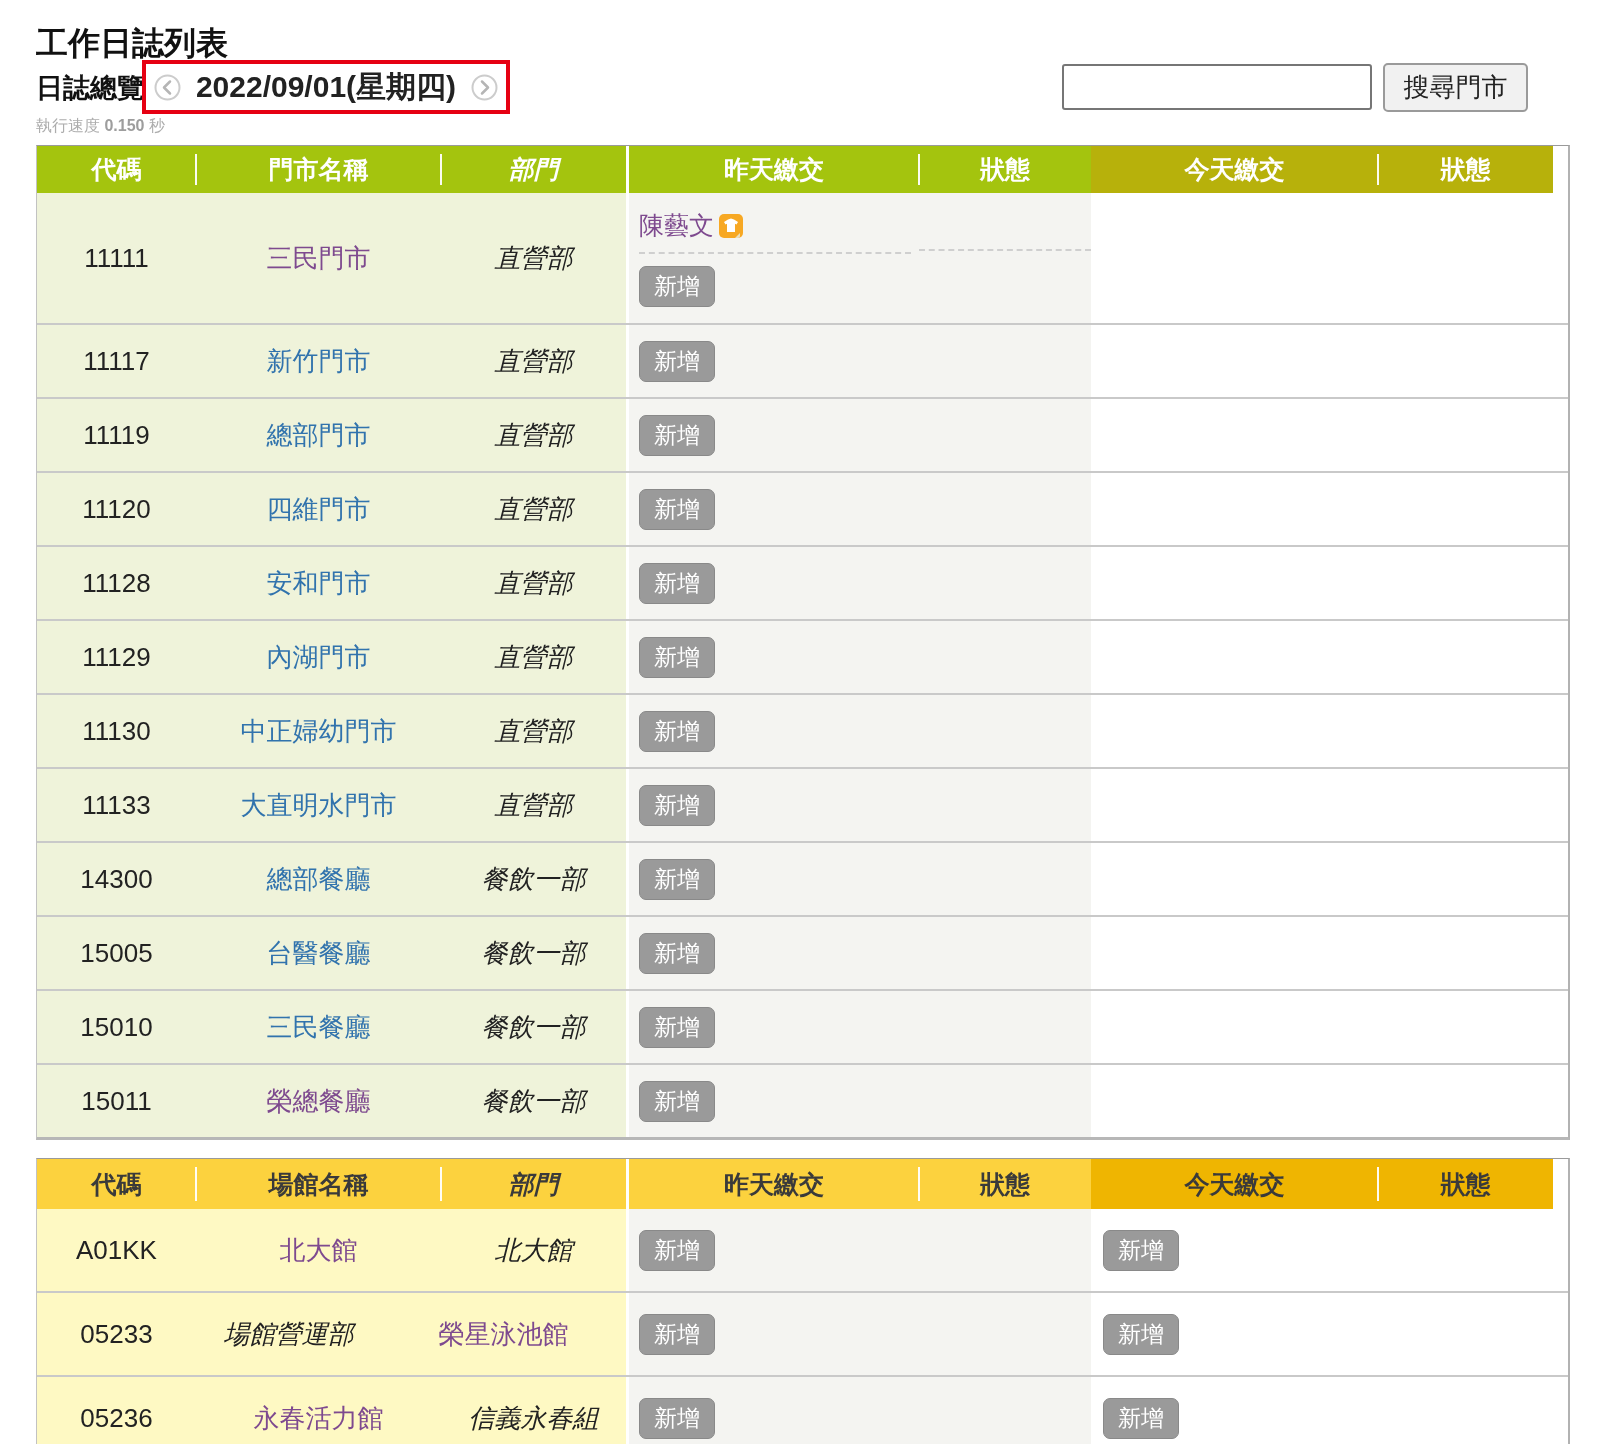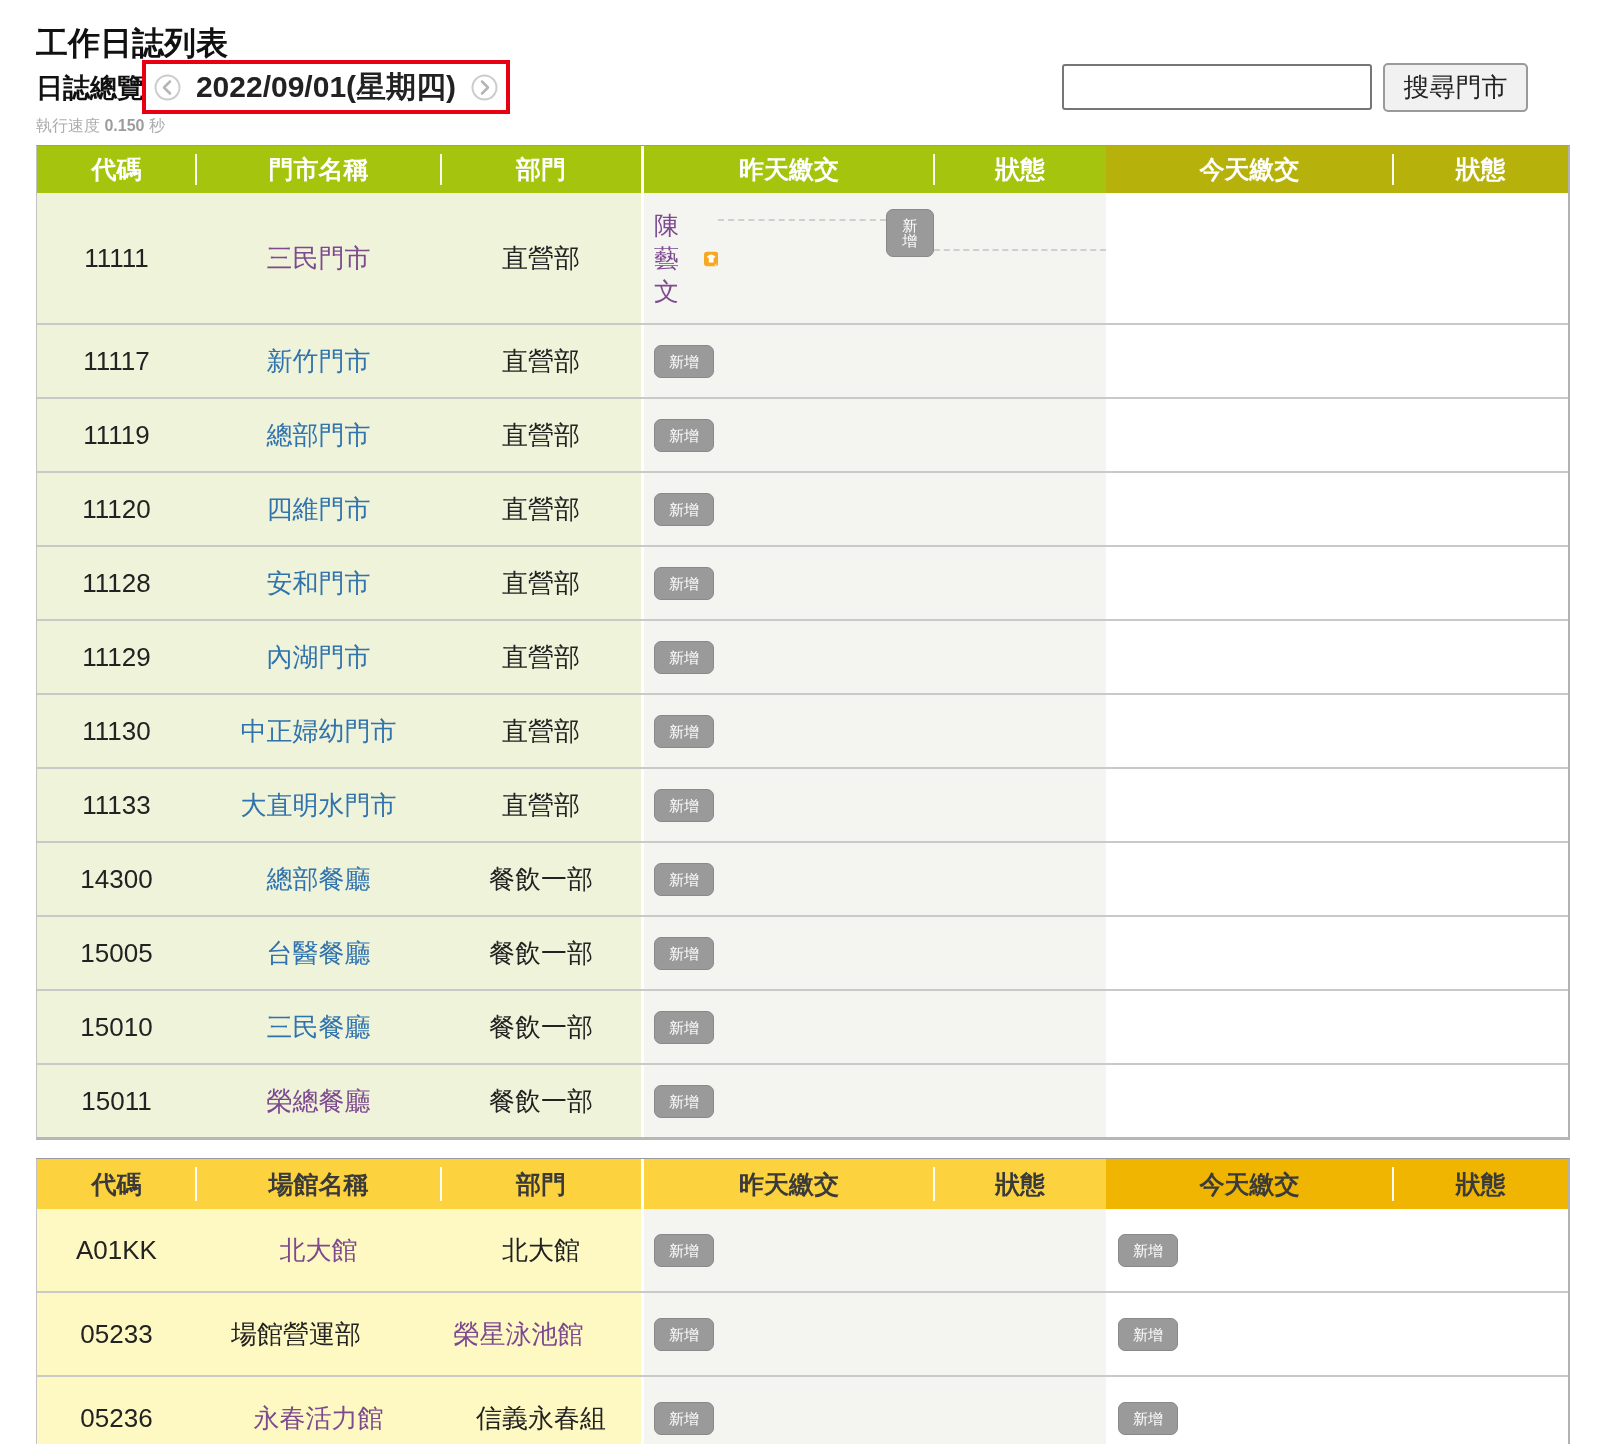--- a/index.html
+++ b/index.html
@@ -26,38 +26,38 @@
   .venue-tbl{margin-top:18px;}
   .thead{display:flex;}
   .store-tbl .thead{height:47px;}
   .venue-tbl .thead{height:50px;}
   .th{display:flex;align-items:center;justify-content:center;font-size:25px;font-weight:bold;position:relative;box-sizing:border-box;}
   .store-tbl .th{background:#a4c40e;color:#fff;}
   .store-tbl .th.right{background:#b7b10b;}
   .venue-tbl .th{background:#fcd23e;color:#3a3a3a;}
   .venue-tbl .th.right{background:#efb501;}
   .th.divided::before{content:'';position:absolute;left:-1px;top:16%;height:68%;width:2px;background:rgba(255,255,255,.95);}
-  .c1{width:159px;}.c2{width:245px;}.c3{width:200px;}.c4{width:293px;}.c5{width:172px;}.c6{width:287px;}.c7{width:175px;}
+  .c1{width:159px;}.c2{width:245px;}.c3{width:185px;font-style:italic;}.c4{width:293px;}.c5{width:172px;}.c6{width:287px;}.c7{width:175px;}
   .tr{display:flex;height:72px;}
   .tr + .tr{border-top:2px solid #c9c9c9;}
   .tr.tall{height:130px;}
   .venue-tbl .tr{height:82px;}
   .td{display:flex;align-items:center;justify-content:center;font-size:26px;color:#222;box-sizing:border-box;position:relative;}
   .store-tbl .td.tint{background:#eff3da;}
   .venue-tbl .td.tint{background:#fef9c3;}
   .td.graycol{background:#f4f4f1;}
   .td.whitecol{background:#ffffff;}
   .td.c4{justify-content:flex-start;padding-left:10px;border-left:3px solid #fff;}
   .lnk{text-decoration:none;cursor:pointer;}
   .lnk.blue{color:#3173ad;}
   .lnk.purple{color:#7e4a8f;}
-  .btn{background:#9a9a9a;color:#fff;font-size:15px;line-height:1;padding:8px 14px;border-radius:7px;
+  .btn{background:#9a9a9a;color:#fff;font-size:23px;line-height:1;padding:8px 14px;border-radius:7px;
        border:1px solid #898989;cursor:pointer;font-family:"Liberation Sans","DejaVu Sans",sans-serif;}
   
-  .y-cell-col{flex-direction:row;align-items:flex-start;justify-content:flex-start;padding-top:16px;}
+  .y-cell-col{flex-direction:column;align-items:flex-start;justify-content:flex-start;padding-top:16px;}
   .submit-line{display:flex;align-items:center;gap:3px;}
   .submit-line .lnk{font-size:25px;}
   .dash-sep{width:272px;border-bottom:2px dashed #cfcfcf;margin:10px 0 12px;}
   .td.c5.dashed::after{content:'';position:absolute;left:0;right:0;top:56px;border-top:2px dashed #cfcfcf;}
   .shirt-badge{width:24px;height:24px;display:block;margin-left:2px;}
 </style>
 </head>
 <body>
 
 <div class="page">

